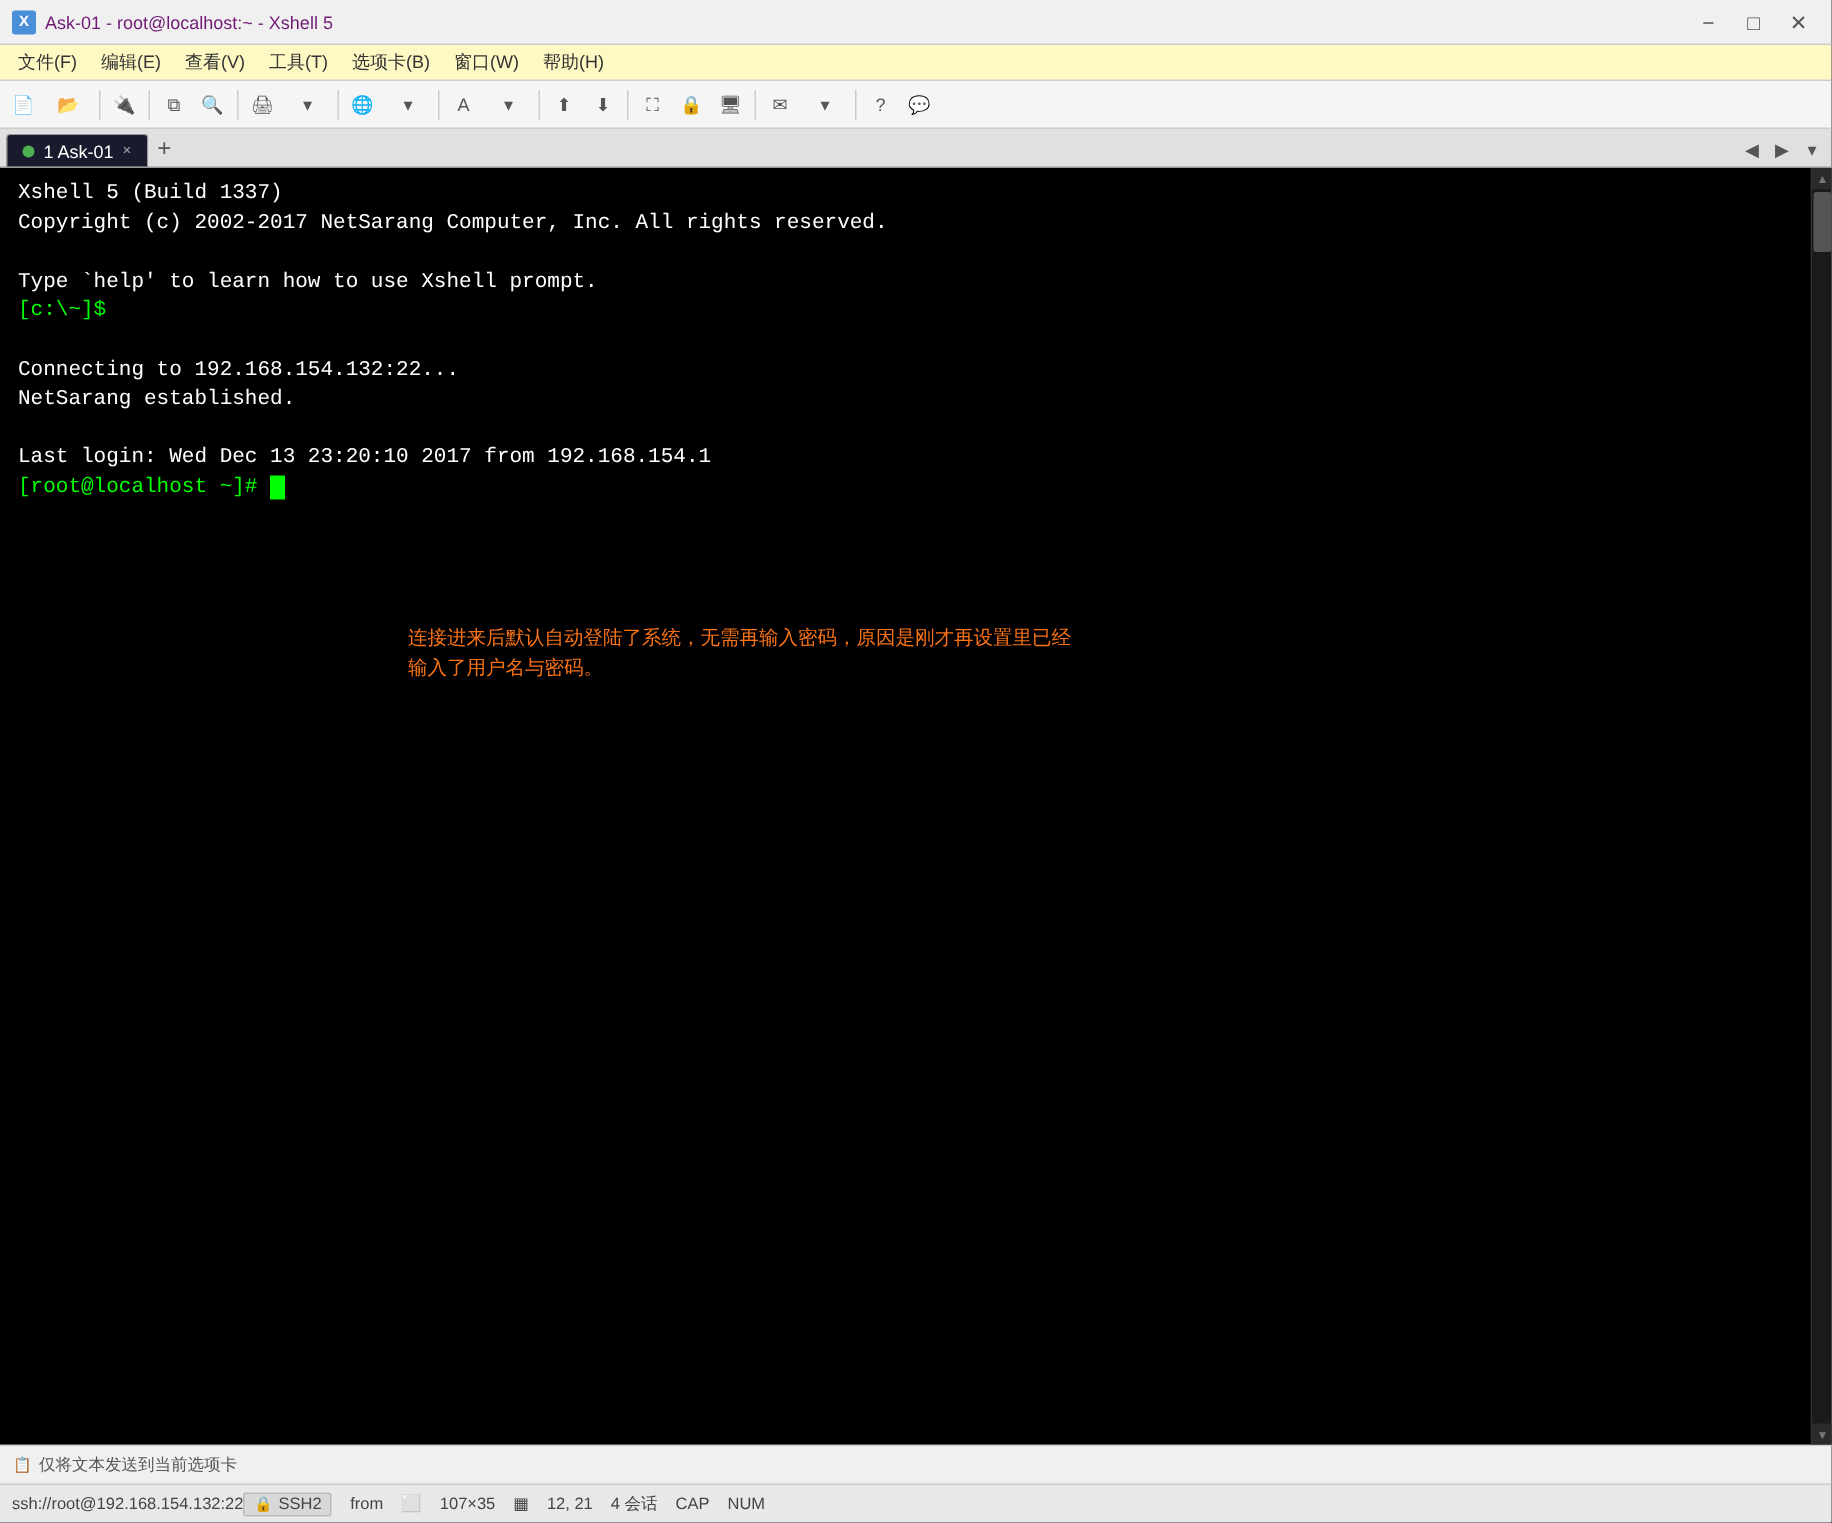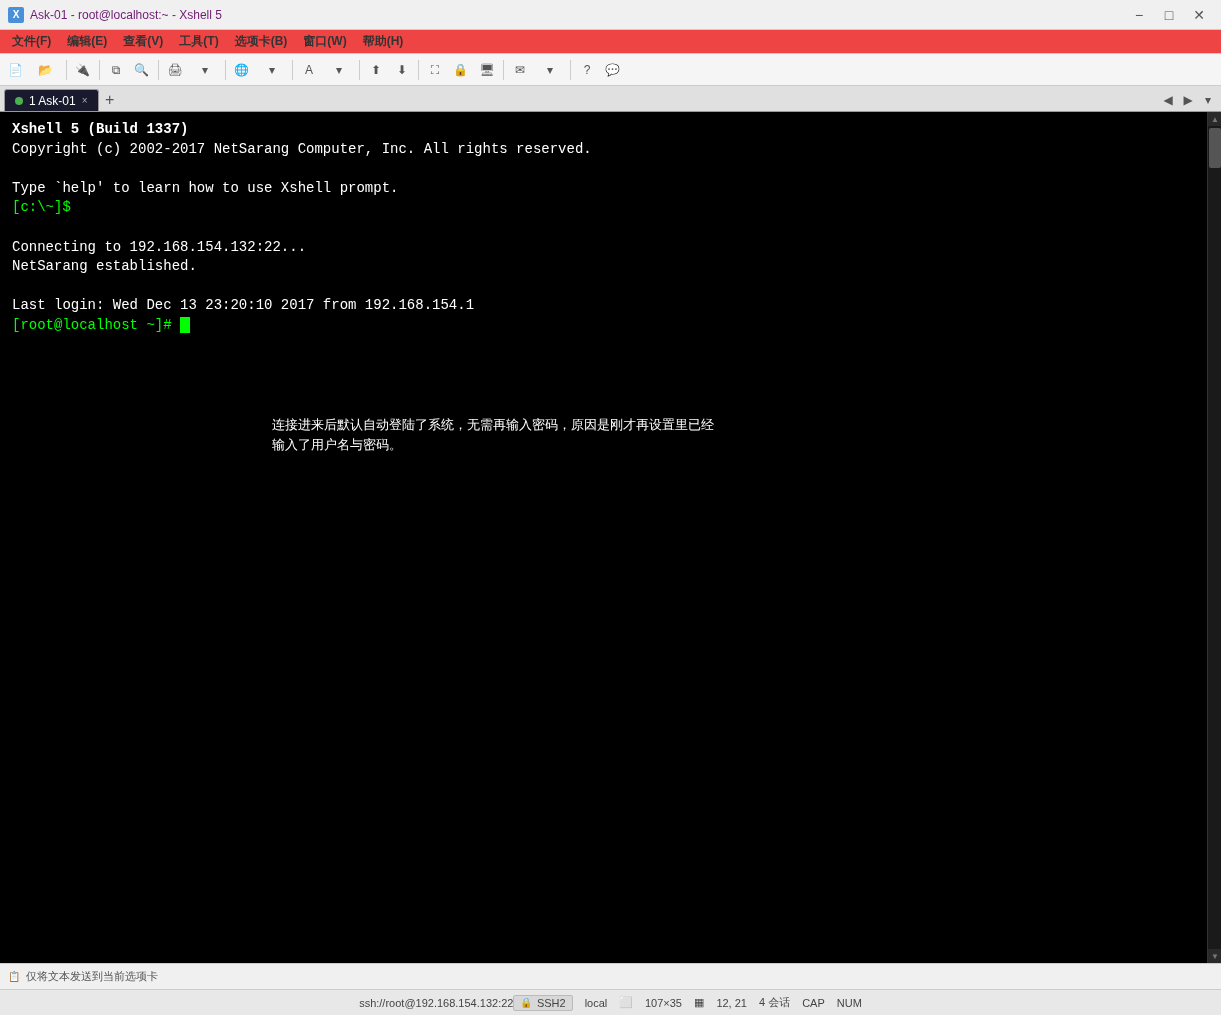--- a/index.html
+++ b/index.html
@@ -55,26 +55,25 @@
       font-size: 14px;
       display: flex;
       align-items: center;
       justify-content: center;
       color: #555;
     }
 
     
     .menu-bar {
       height: 24px;
-      background: #ef4444;
+      background: #fef9c3;
       display: flex;
       align-items: center;
       padding: 0 4px;
       border-bottom: 1px solid #ccc;
-      font-weight: bold;
     }
     .menu-item {
       padding: 2px 8px;
       font-size: 12px;
       color: #333;
       cursor: pointer;
     }
 
     
     .toolbar {
@@ -184,22 +183,22 @@
       color: #fff;
       font-family: 'Courier New', Courier, monospace;
       font-size: 14px;
       line-height: 1.4;
       padding: 8px 12px;
       overflow: hidden;
       position: relative;
     }
     .terminal .white { color: #ffffff; }
     .terminal .green { color: #00ff00; }
-    .terminal .red { color: #ffffff; font-family: Liberation Mono, monospace; }
-    .terminal .bold { font-weight: bold; }
+    .terminal .red { color: #f97316; font-family: Liberation Mono, monospace; }
+    .terminal .bold { font-weight: normal; }
 
     .cursor-block {
       display: inline-block;
       width: 10px;
       height: 16px;
       background: #00ff00;
       vertical-align: text-bottom;
     }
 
     
@@ -259,21 +258,21 @@
     
     .bottom-bar {
       height: 26px;
       background: #e8e8e8;
       border-top: 1px solid #ccc;
       display: flex;
       align-items: center;
       padding: 0 8px;
       font-size: 11px;
       color: #444;
-      justify-content: center;
+      justify-content: flex-start;
     }
     .bottom-left {
       display: flex;
       align-items: center;
       gap: 4px;
     }
     .bottom-right {
       display: flex;
       align-items: center;
       gap: 12px;
@@ -413,21 +412,21 @@
 
 <div class="bottom-bar">
   <div class="bottom-left">
     <span>ssh://root@192.168.154.132:22</span>
   </div>
   <div class="bottom-right">
     <div class="status-badge">
       <span class="lock-icon">🔒</span>
       <span>SSH2</span>
     </div>
-    <span>local</span>
+    <span>from</span>
     <span>⬜</span>
     <span>107×35</span>
     <span>▦</span>
     <span>12, 21</span>
     <span>4 会话</span>
     <span>CAP</span>
     <span>NUM</span>
   </div>
 </div>
 

